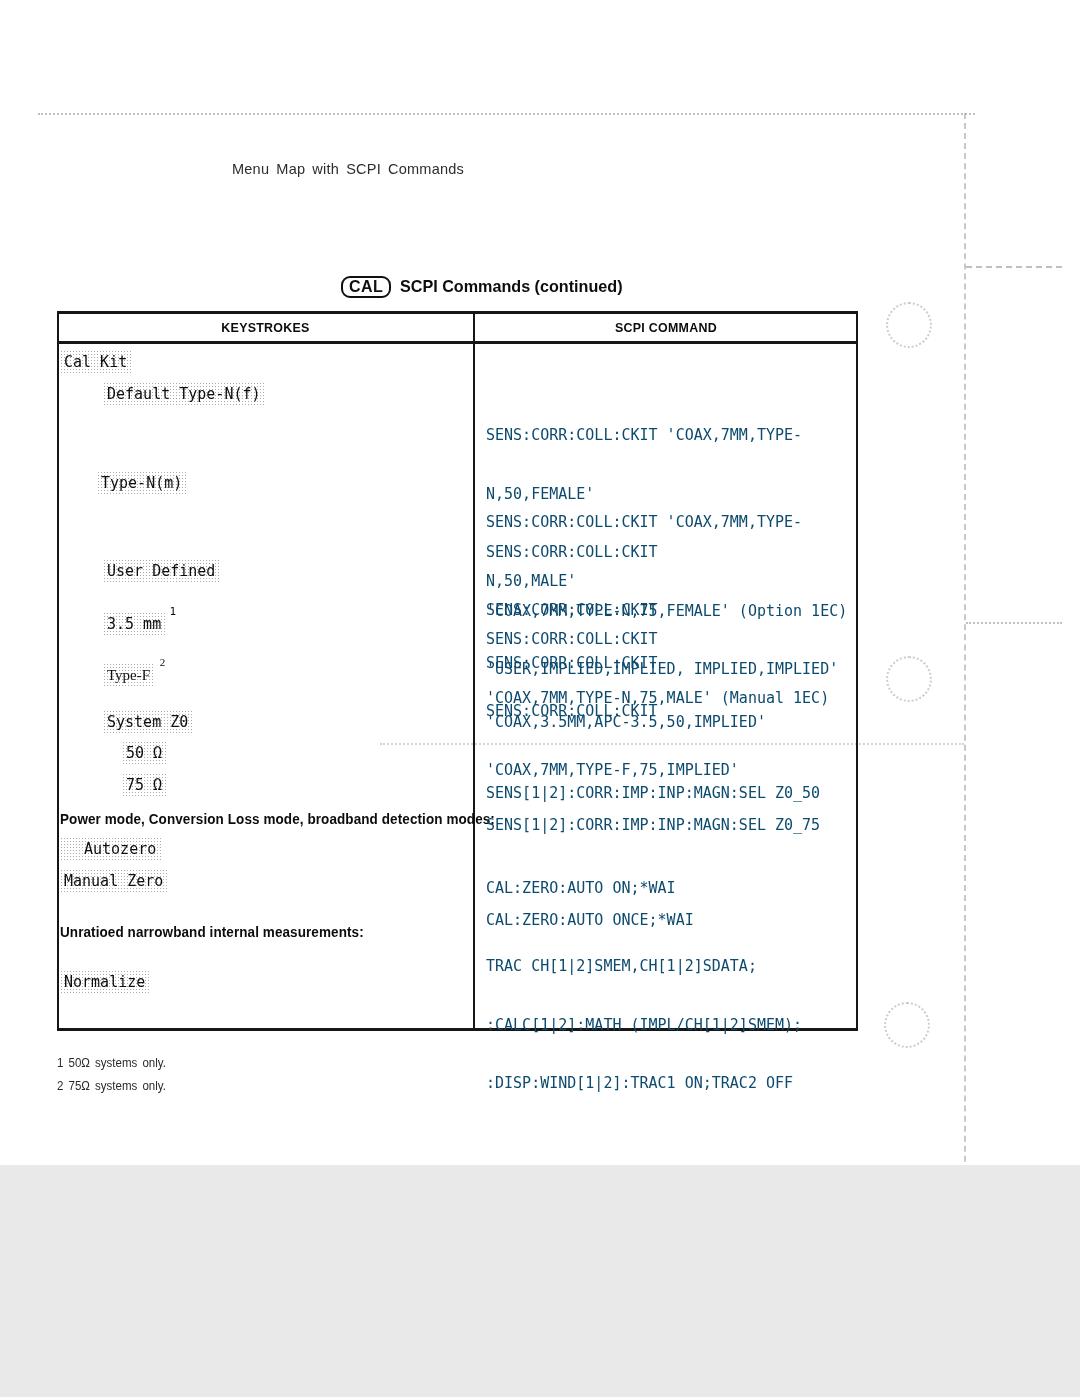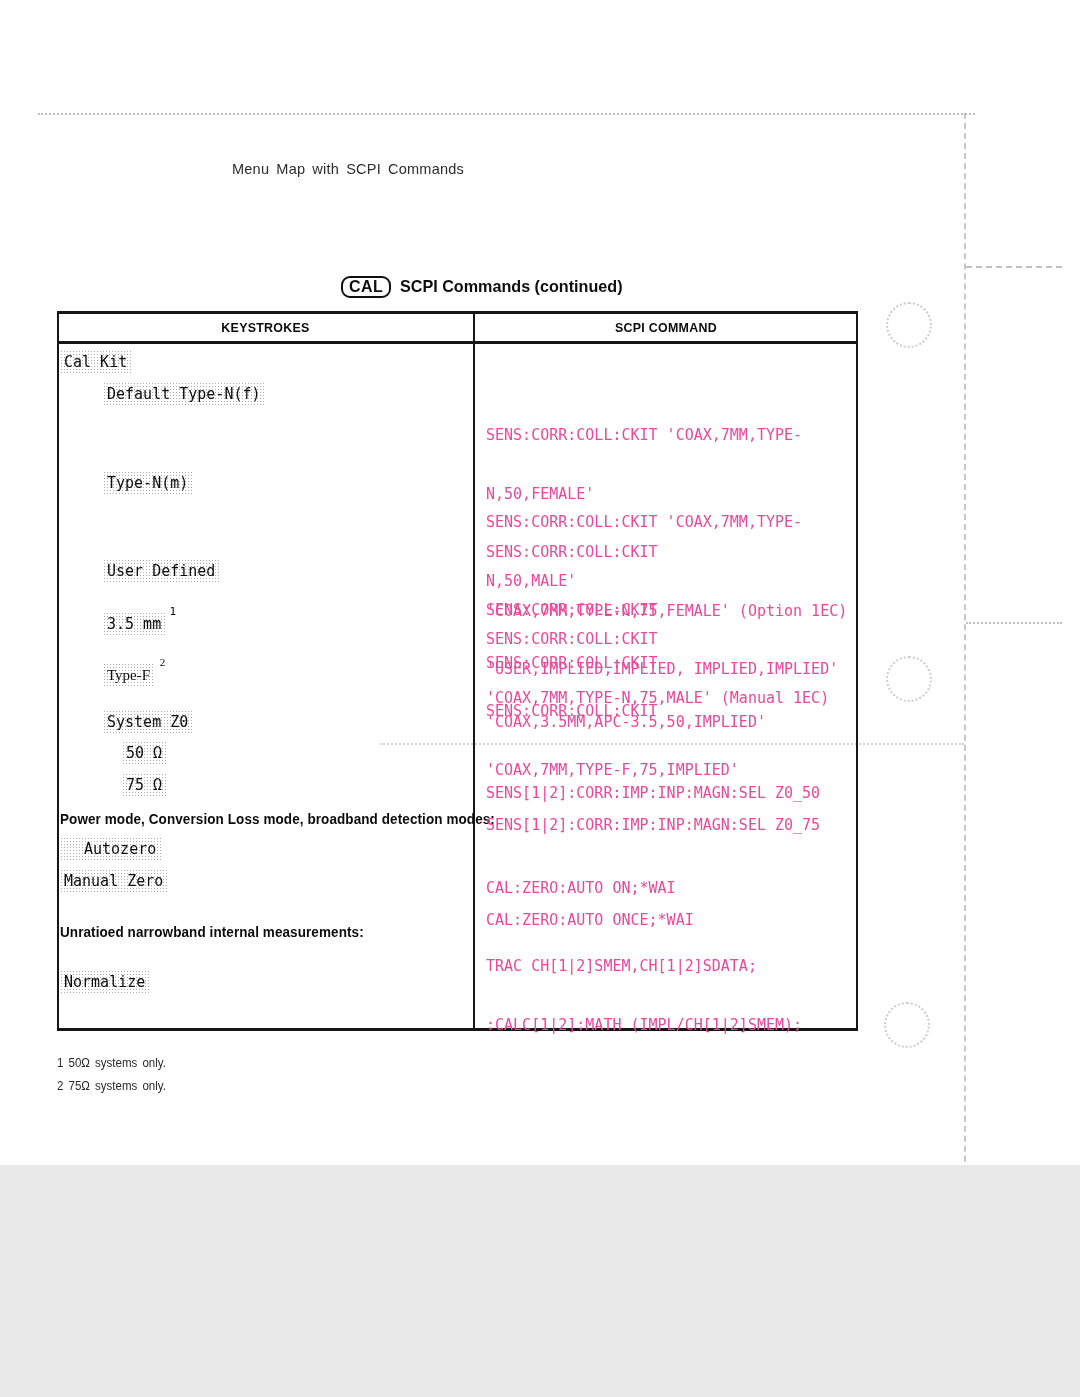--- a/index.html
+++ b/index.html
@@ -65,21 +65,21 @@
   
   .section{
     position:absolute;font-size:14.5px;font-weight:700;color:#0c0c0c;
     transform:scaleX(.93);transform-origin:left center;white-space:nowrap;
     letter-spacing:.1px;
   }
   
   .cmd{
     position:absolute;left:486px;
     font-family:"DejaVu Sans Mono","Liberation Mono",monospace;
-    font-size:15px;line-height:19.5px;color:#ec4899;white-space:pre;
+    font-size:15px;line-height:19.5px;color:#0c4a6e;white-space:pre;
   }
   
   .footnote{
     position:absolute;left:57px;font-size:12px;color:#2a2a2a;
     transform:scaleX(.96);transform-origin:left center;white-space:nowrap;
     word-spacing:2px;
   }
   .footer-rule{position:absolute;left:205px;top:1177px;width:652px;height:2.5px;background:#2e2e2e;}
   .page-number{
     position:absolute;left:206px;top:1186px;
@@ -114,21 +114,21 @@
   <div class="thsep"></div>
   <div class="col-header k">KEYSTROKES</div>
   <div class="col-header s">SCPI COMMAND</div>
 
   <div class="softkey" style="left:60px;top:350px;">
     <span>Cal Kit</span></div>
 
   <div class="softkey" style="left:103px;top:382px;">
     <span>Default Type-N(f)</span></div>
 
-  <div class="softkey" style="left:103px;top:471px;">
+  <div class="softkey" style="left:97px;top:471px;">
     <span>Type-N(m)</span></div>
 
   <div class="softkey" style="left:103px;top:559px;">
     <span>User Defined</span></div>
 
   <div class="softkey" style="left:103px;top:612px;text-align:right;">
     <span>3.5 mm</span>
     <span class="sup">1</span></div>
 
   <div class="softkey" style="left:103px;top:663px;font-family:Liberation Serif, serif;">
@@ -198,20 +198,21 @@
     <div>CAL:ZERO:AUTO ON;*WAI</div>
   </div>
 
   <div class="cmd" style="top:872px;">
     <div>CAL:ZERO:AUTO ONCE;*WAI</div>
   </div>
 
   <div class="cmd" style="top:918px;">
     <div>TRAC CH[1|2]SMEM,CH[1|2]SDATA;</div>
     <div>:CALC[1|2]:MATH (IMPL/CH[1|2]SMEM);</div>
+    <div>:DISP:WIND[1|2]:TRAC1 ON;TRAC2 OFF</div>
   </div>
 
   <div class="footnote" style="top:1056px;">1 50Ω systems only.</div>
   <div class="footnote" style="top:1079px;">2 75Ω systems only.</div>
 
   <div class="footer-rule"></div>
   <div class="page-number">11-30</div>
 
 </div>
 

